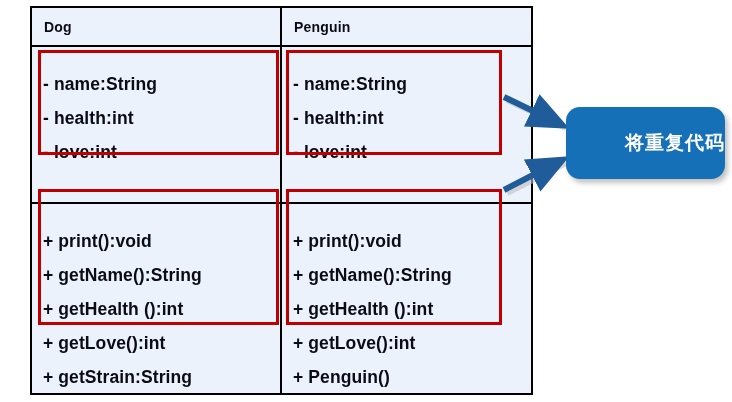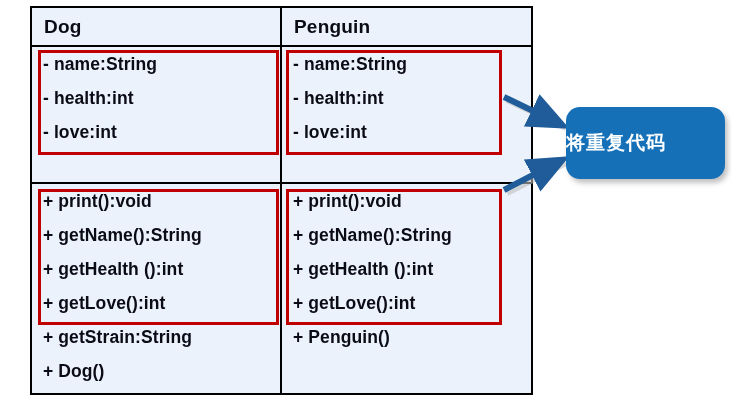--- a/index.html
+++ b/index.html
@@ -54,30 +54,31 @@
   .uml-header {
     height: 39px;
     flex: 0 0 39px;
     border-bottom: 2px solid #000000;
     display: flex;
     align-items: center;
     padding-left: 12px;
     box-sizing: border-box;
   }
   .uml-header span {
-    font-size: 19px;
+    font-size: 14px;
     font-weight: bold;
     color: #0b0b16;
     letter-spacing: 0.2px;
   }
 
   .uml-section {
     position: relative;
     box-sizing: border-box;
     padding: 0;
+    margin-top: 20px;
   }
   .uml-section.attrs {
     flex: 0 0 137px;
     border-bottom: 2px solid #000000;
   }
   .uml-section.methods {
     flex: 1 1 auto;
   }
 
   .uml-row {
@@ -112,21 +113,21 @@
     position: absolute;
     left: 566px;
     top: 107px;
     width: 159px;
     height: 72px;
     background: #1570b8;
     border-radius: 14px;
     box-shadow: 3px 4px 5px rgba(120,120,120,0.45);
     display: flex;
     flex-direction: column;
-    align-items: flex-start;
+    align-items: flex-end;
     justify-content: center;
   }
   .callout-line {
     color: #ffffff;
     font-size: 19px;
     font-weight: bold;
     line-height: 30px;
     letter-spacing: 1px;
     white-space: nowrap;
   }

